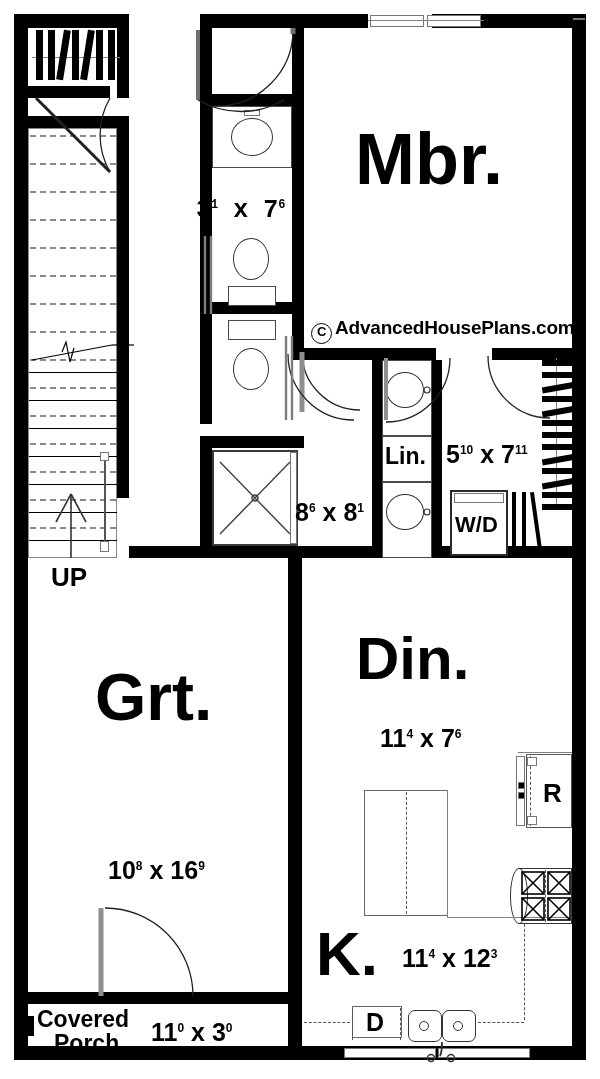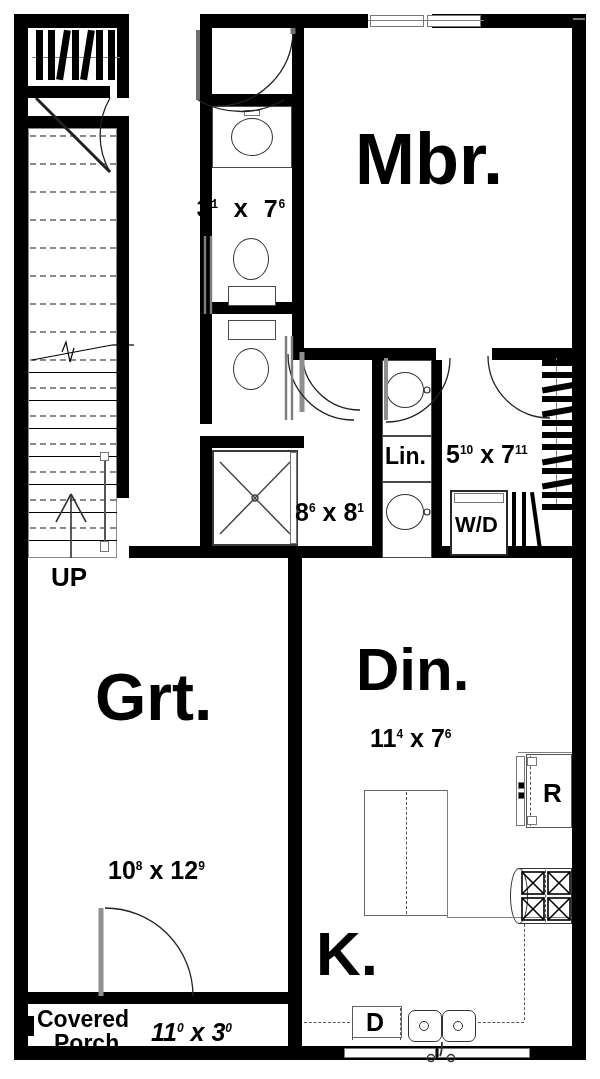--- a/index.html
+++ b/index.html
@@ -288,38 +288,46 @@
   </div>
 
   <div class="smalltag" style="left:455px;top:512px;font-size:22px;">W/D</div>
 
   <div class="smalltag" style="left:51px;top:562px;font-size:26px;">UP</div>
 
   <div class="roomname" style="left:95px;top:666px;font-size:66px;">Grt.</div>
   <div class="dim" style="left:108px;top:856px;font-size:25px;">
     <span>10</span><sup>8</sup>
     <span>x</span>
-    <span>12</span><sup>9</sup>
-  </div>
-
-  <div class="roomname" style="left:356px;top:630px;font-size:60px;margin-top:11px;">Din.</div>
-  <div class="dim" style="left:370px;top:724px;font-size:25px;">
+    <span>16</span><sup>9</sup>
+  </div>
+
+  <div class="roomname" style="left:356px;top:630px;font-size:60px;">Din.</div>
+  <div class="dim" style="left:380px;top:724px;font-size:25px;">
     <span>11</span><sup>4</sup>
     <span>x</span>
     <span>7</span><sup>6</sup>
   </div>
 
   <div class="roomname" style="left:316px;top:925px;font-size:62px;">K.</div>
+  <div class="dim" style="left:402px;top:944px;font-size:25px;">
+    <span>11</span><sup>4</sup>
+    <span>x</span>
+    <span>12</span><sup>3</sup>
+  </div>
 
   <div class="smalltag" style="left:366px;top:1008px;font-size:25px;">D</div>
 
   <div class="smalltag" style="left:543px;top:778px;font-size:26px;">R</div>
 
   <div class="smalltag" style="left:37px;top:1006px;font-size:23px;">Covered</div>
   <div class="smalltag" style="left:54px;top:1030px;font-size:23px;">Porch</div>
-  <div class="dim" style="left:151px;top:1018px;font-size:25px;font-style:italic;">
+  <div class="dim" style="left:151px;top:1018px;font-size:25px;">
     <span>11</span><sup>0</sup>
     <span>x</span>
     <span>3</span><sup>0</sup>
   </div>
 
+  <div class="copy" style="left:311px;top:317px;">
+    <span class="cmark">C</span><span>AdvancedHousePlans.com</span>
+  </div>
 
 </div>
 
 </body></html>

